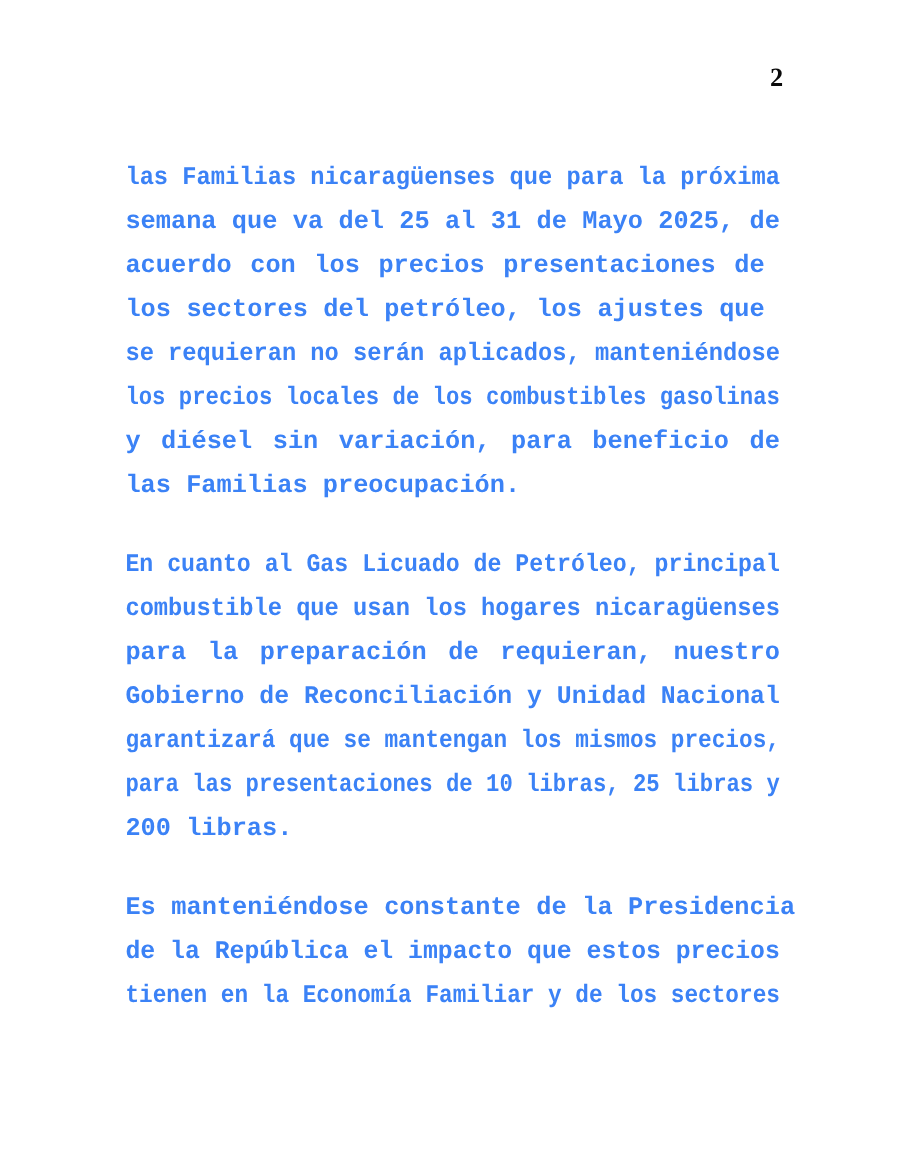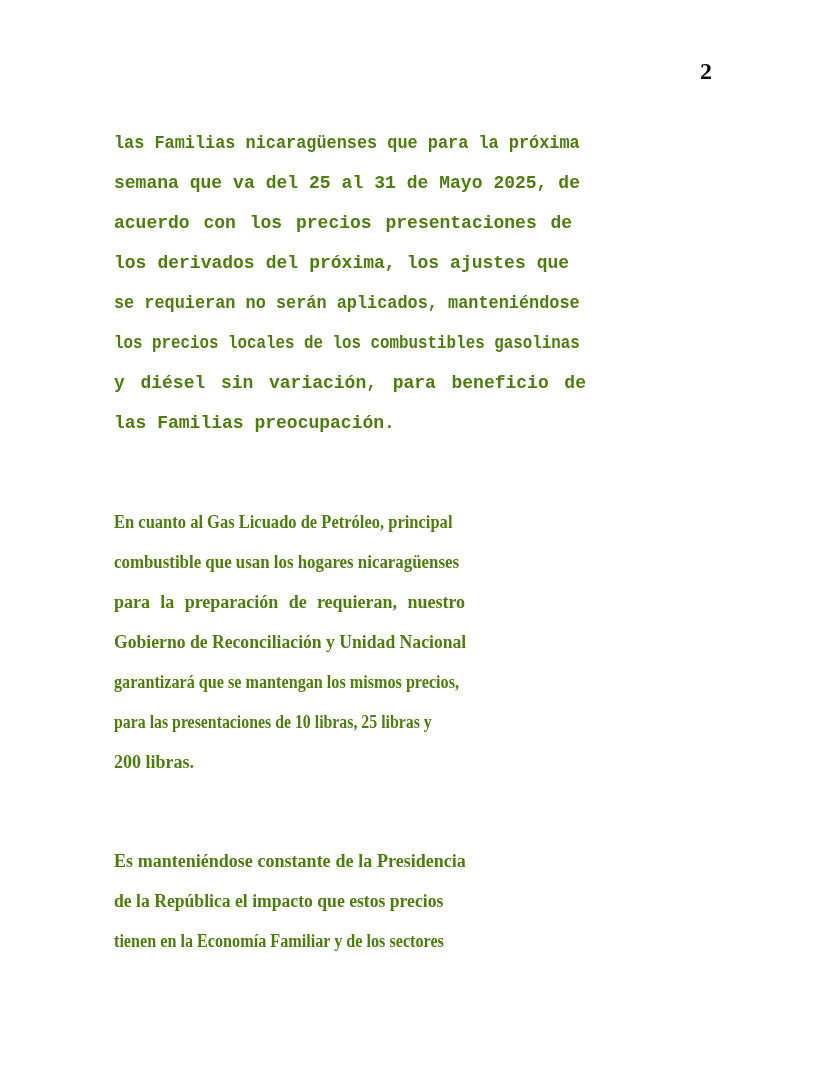--- a/index.html
+++ b/index.html
@@ -23,28 +23,28 @@
     top: 59px;
     right: 113px;
     font-family: "Liberation Serif", "DejaVu Serif", serif;
     font-weight: bold;
     font-size: 24px;
     line-height: 24px;
     color: #0a0a0a;
   }
   .document-body {
     position: absolute;
-    top: 123px;
+    top: 141px;
     left: 114px;
     width: 595px;
-    font-size: 18px;
+    font-size: 23px;
     font-weight: bold;
-    color: #4d7c0f;
+    color: #3b82f6;
   }
-  .paragraph + .paragraph { margin-top: 59px; font-family: Liberation Serif, serif; }
+  .paragraph + .paragraph { margin-top: 32px; }
   .line {
     height: 40px;
     line-height: 40px;
     white-space: pre;
     overflow: visible;
   }
   .line-inner {
     display: inline-block;
     white-space: pre;
     transform-origin: 0 50%;
@@ -53,21 +53,21 @@
 </head>
 <body>
 
 <div class="page" style="background: rgb(255, 255, 255); color: rgb(10, 10, 10);">
   <div class="page-number">2</div>
   <div class="document-body">
       <div class="paragraph">
         <div class="line"><span class="line-inner" style="transform: scaleX(0.9371);">las Familias nicaragüenses que para la próxima</span></div>
         <div class="line"><span class="line-inner" style="word-spacing: 0.15px; text-align: center;">semana que va del 25 al 31 de Mayo 2025, de</span></div>
         <div class="line"><span class="line-inner" style="word-spacing: 3.06px;">acuerdo con los precios presentaciones de</span></div>
-        <div class="line"><span class="line-inner" style="word-spacing: 0.25px;">los derivados del próxima, los ajustes que</span></div>
+        <div class="line"><span class="line-inner" style="word-spacing: 0.25px;">los sectores del petróleo, los ajustes que</span></div>
         <div class="line"><span class="line-inner" style="transform: scaleX(0.9371);">se requieran no serán aplicados, manteniéndose</span></div>
         <div class="line"><span class="line-inner" style="transform: scaleX(0.8798);">los precios locales de los combustibles gasolinas</span></div>
         <div class="line"><span class="line-inner" style="word-spacing: 4.85px;">y diésel sin variación, para beneficio de</span></div>
         <div class="line"><span class="line-inner">las Familias preocupación.</span></div>
       </div>
       <div class="paragraph">
         <div class="line"><span class="line-inner" style="transform: scaleX(0.9172);">En cuanto al Gas Licuado de Petróleo, principal</span></div>
         <div class="line"><span class="line-inner" style="transform: scaleX(0.9371);">combustible que usan los hogares nicaragüenses</span></div>
         <div class="line"><span class="line-inner" style="word-spacing: 5.82px;">para la preparación de requieran, nuestro</span></div>
         <div class="line"><span class="line-inner" style="transform: scaleX(0.9797);">Gobierno de Reconciliación y Unidad Nacional</span></div>

